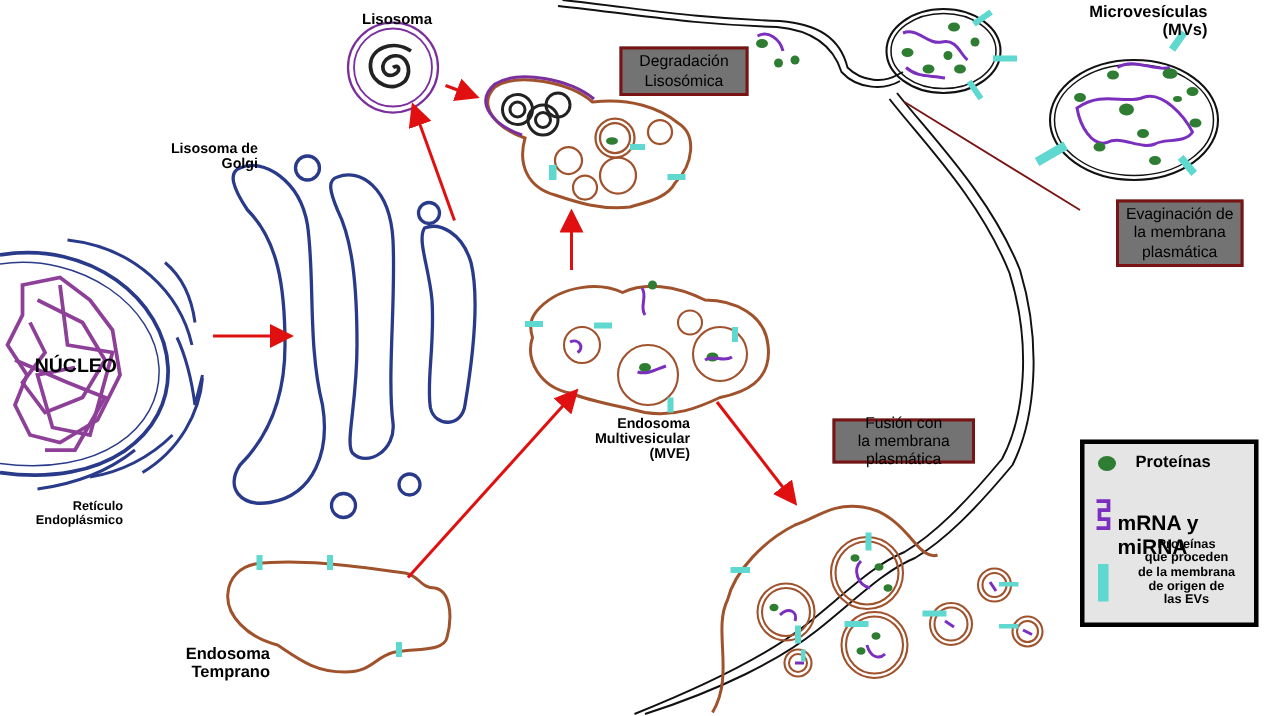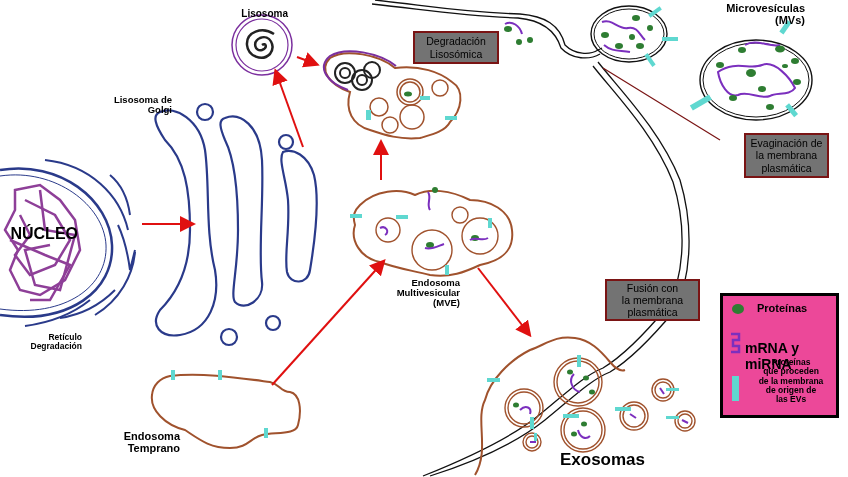--- a/index.html
+++ b/index.html
@@ -1,20 +1,20 @@
 <!DOCTYPE html>
 <html><head>
 <meta charset="utf-8">
 <style>
   html, body { margin:0; padding:0; background:#ffffff; }
   body { width:848px; height:477px; overflow:hidden; position:relative; font-family:"Liberation Sans", sans-serif; }
   #stage { position:absolute; left:0; top:0; width:848px; height:477px; }
   .lbl { position:absolute; font-weight:bold; color:#000; text-align:right; line-height:1.05; white-space:pre-line; font-family:"Liberation Sans", sans-serif; }
   .box { position:absolute; border:2px solid #7a1414; background:#737373; font-weight:normal; text-align:center; font-size:10.5px; line-height:1.15; white-space:pre-line; padding:2px 4px; box-sizing:border-box; display:flex; align-items:center; justify-content:center;margin-left:24px; }
-  .legend { position:absolute; left:720px; top:293px; width:119px; height:125px; border:3px solid #000; background:#ec4899; box-sizing:border-box; }
+  .legend { position:absolute; left:720px; top:293px; width:119px; height:125px; border:3px solid #000; background:#e5e5e5; box-sizing:border-box; }
   .legend .row { position:absolute; font-weight:bold; font-size:10px; }
 </style>
 </head>
 <body>
 
 <div id="stage">
 <svg width="848" height="477" viewBox="0 0 848 477" xmlns="http://www.w3.org/2000/svg" style="position:absolute;left:0;top:0">
   <defs>
     <marker id="arr" markerWidth="8" markerHeight="8" refX="6" refY="4" orient="auto">
       <path d="M0,0 L8,4 L0,8 z" fill="#e01010"></path>
@@ -210,38 +210,37 @@
     <line x1="297" y1="57" x2="316" y2="64" marker-end="url(#arr)"></line>
     <line x1="381" y1="180" x2="381" y2="143" marker-end="url(#arr)"></line>
     <line x1="272" y1="385" x2="383" y2="262" marker-end="url(#arr)"></line>
     <line x1="478" y1="268" x2="529" y2="334" marker-end="url(#arr)"></line>
   </g>
 </svg>
 
 <div class="lbl" style="left:228px;top:9px;width:60px;font-size:10px;">Lisosoma</div>
 <div class="lbl" style="left:100px;top:95px;width:72px;font-size:9.5px;">Lisosoma de
 Golgi</div>
-<div class="lbl" style="left:8px;top:226px;width:70px;font-size:16px;">NÚCLEO</div>
+<div class="lbl" style="left:8px;top:237px;width:70px;font-size:13px;">NÚCLEO</div>
 <div class="lbl" style="left:12px;top:333px;width:70px;font-size:8.5px;">Retículo
-Degradación</div>
+Endoplásmico</div>
 <div class="lbl" style="left:110px;top:431px;width:70px;font-size:11px;">Endosoma
 Temprano</div>
 <div class="lbl" style="left:380px;top:278px;width:80px;font-size:9.5px;">Endosoma
 Multivesicular
 (MVE)</div>
 <div class="lbl" style="left:710px;top:3px;width:95px;font-size:11px;">Microvesículas
 (MVs)</div>
-<div class="lbl" style="left:545px;top:451px;width:100px;font-size:17px;">Exosomas</div>
 
 <div class="box" style="left:389px;top:31px;width:86px;height:33px;">Degradación
 Lisosómica</div>
 <div class="box" style="left:720px;top:133px;width:85px;height:45px;">Evaginación de
 la membrana
 plasmática</div>
-<div class="box" style="left:581px;top:279px;width:95px;height:42px;">Fusión con
+<div class="box" style="left:531px;top:279px;width:95px;height:30px;">Fusión con
 la membrana
 plasmática</div>
 
 <div class="legend">
   <span style="position:absolute;left:9px;top:8px;width:12px;height:10px;border-radius:50%;background:#2e7d32;"></span>
   <span class="row" style="left:34px;top:6px;font-size:11px;">Proteínas</span>
   <svg width="16" height="26" style="position:absolute;left:6px;top:36px">
         <path d="M2,2 H10 V8 H4 V14 H10 V20 H2" fill="none" stroke="#7b2fbe" stroke-width="2.5"></path>
       </svg>
   <span class="row" style="left:22px;top:44px;font-size:14px;">mRNA y miRNA</span>

